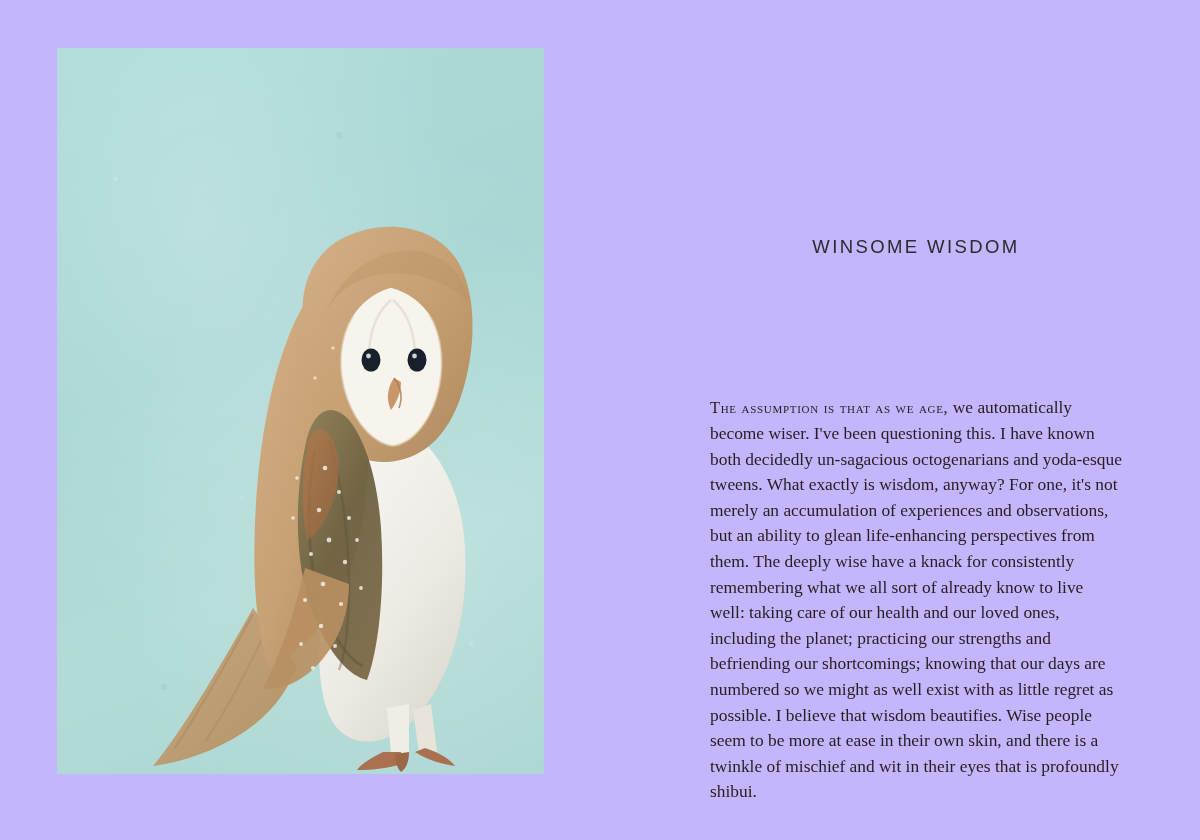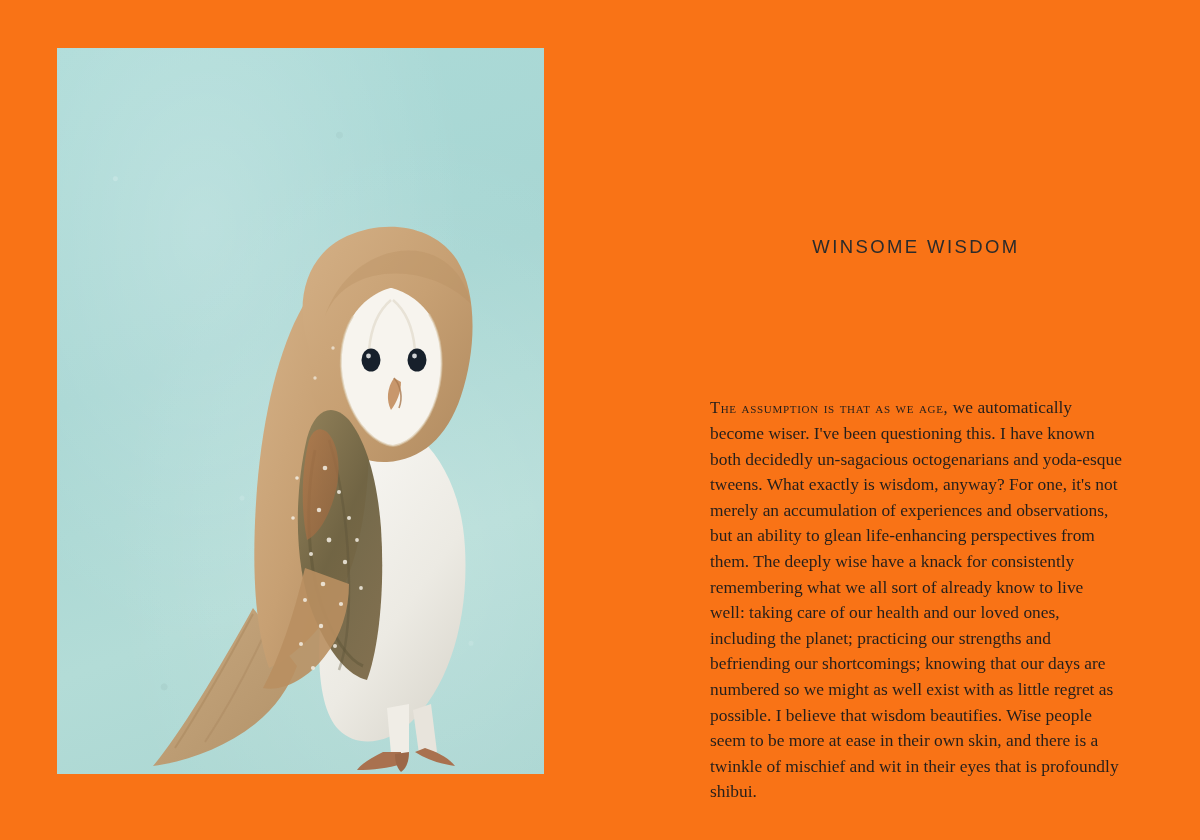--- a/index.html
+++ b/index.html
@@ -10,21 +10,21 @@
     width: 1200px;
     height: 840px;
     background: #fdf8ef;
     font-family: "Liberation Serif", serif;
     overflow: hidden;
   }
   .page {
     position: relative;
     width: 1200px;
     height: 840px;
-    background: #f97316;
+    background: #c4b5fd;
     display: block;
   }
 
   
   .plate {
     position: absolute;
     left: 57px;
     top: 48px;
     width: 487px;
     height: 726px;

